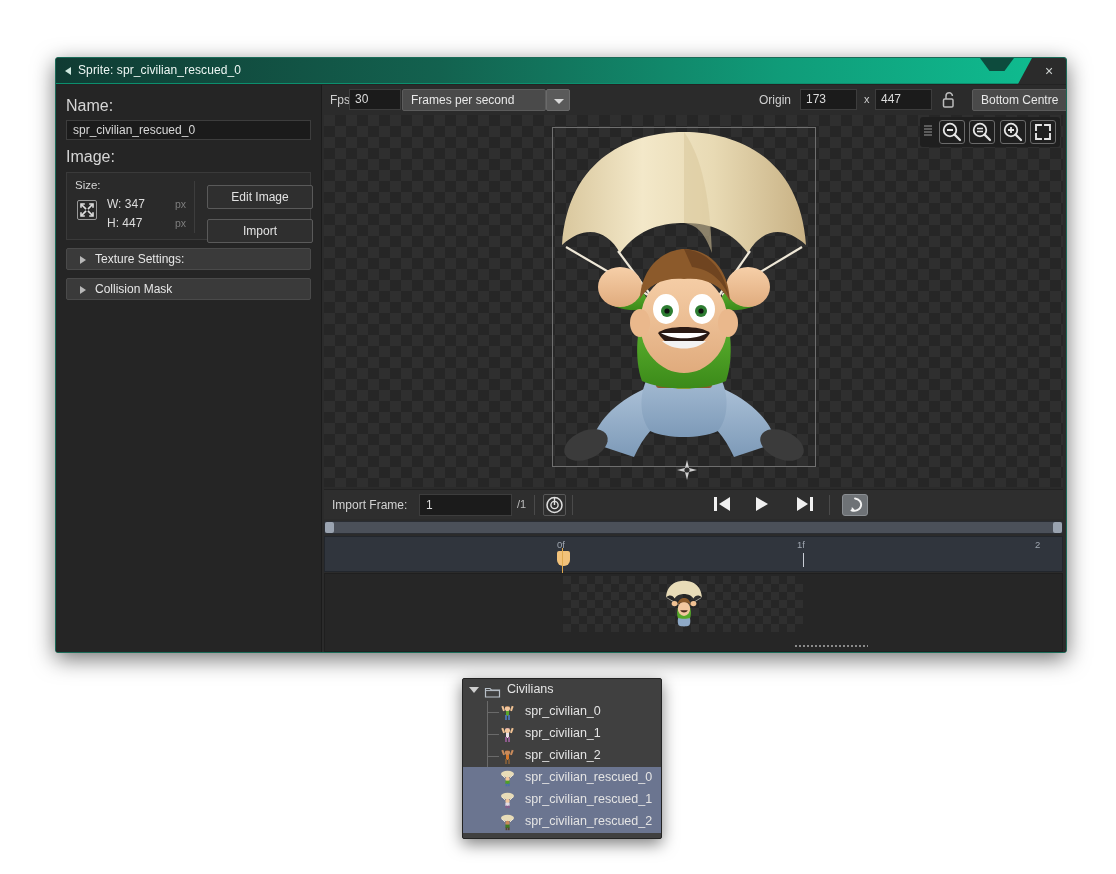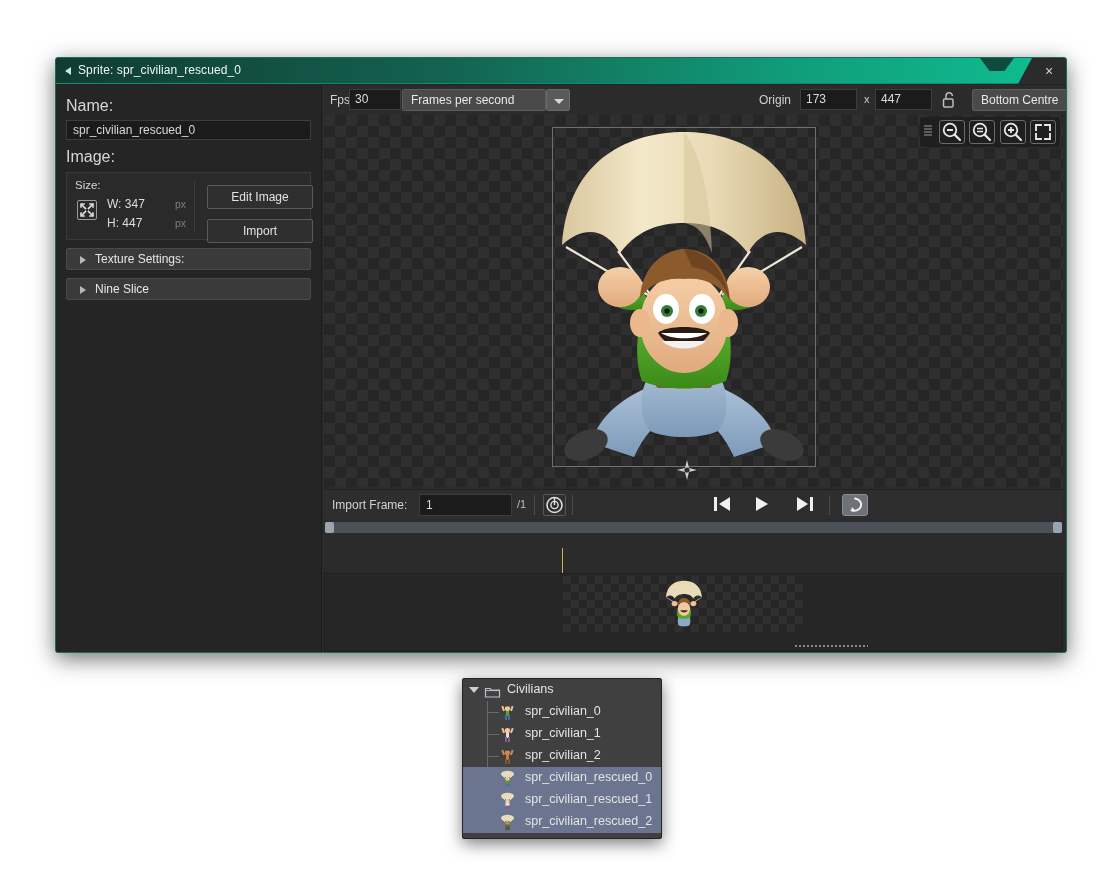--- a/index.html
+++ b/index.html
@@ -267,21 +267,21 @@
           <div class="panel-button" style="top:12px">Edit Image</div>
           <div class="panel-button" style="top:46px">Import</div>
         </div>
 
         <div class="collapse-row">
           <span class="arrow"></span>
           <span class="lbl">Texture Settings:</span>
         </div>
         <div class="collapse-row">
           <span class="arrow"></span>
-          <span class="lbl">Nine Slice</span>
+          <span class="lbl">Collision Mask</span>
         </div>
       </div>
 
       <div id="right-area">
 
         <div id="top-toolbar">
           <span class="tb-label" style="left:8px">Fps</span>
           <div class="tb-input" style="left:27px; width:52px">30</div>
           <div class="tb-select" style="left:80px; width:144px">Frames per second</div>
           <div class="tb-select-arrow" style="left:224px">
@@ -477,20 +477,27 @@
           </div>
         </div>
 
         <div id="timeline">
 
           <div id="scrollbar-track">
             <div class="sb-cap" style="left:0"></div>
             <div class="sb-cap" style="right:0"></div>
           </div>
 
+          <div id="ruler">
+            <span class="tick-label" style="left:232px">0f</span>
+            <span class="tick-label" style="left:472px">1f</span>
+            <span class="tick-label" style="left:710px">2</span>
+            <div class="tick-line" style="left:478px"></div>
+            <div id="playhead-head"></div>
+          </div>
           <div id="playhead-line"></div>
 
           <div id="frames-strip">
             <div id="frame-cell">
               <svg style="position:absolute; left:98px; top:4px;" width="46" height="50" viewBox="0 0 264 340">
                 <path d="M10 118 C16 30 80 5 132 5 C184 5 248 30 254 118
                          C230 96 208 104 196 126 C176 100 152 96 132 96
                          C112 96 88 100 68 126 C56 104 34 96 10 118 Z" fill="#e8dcb8"></path>
                 <g stroke="#efe8d8" stroke-width="4" fill="none">
                   <path d="M14 120 L96 168"></path>

